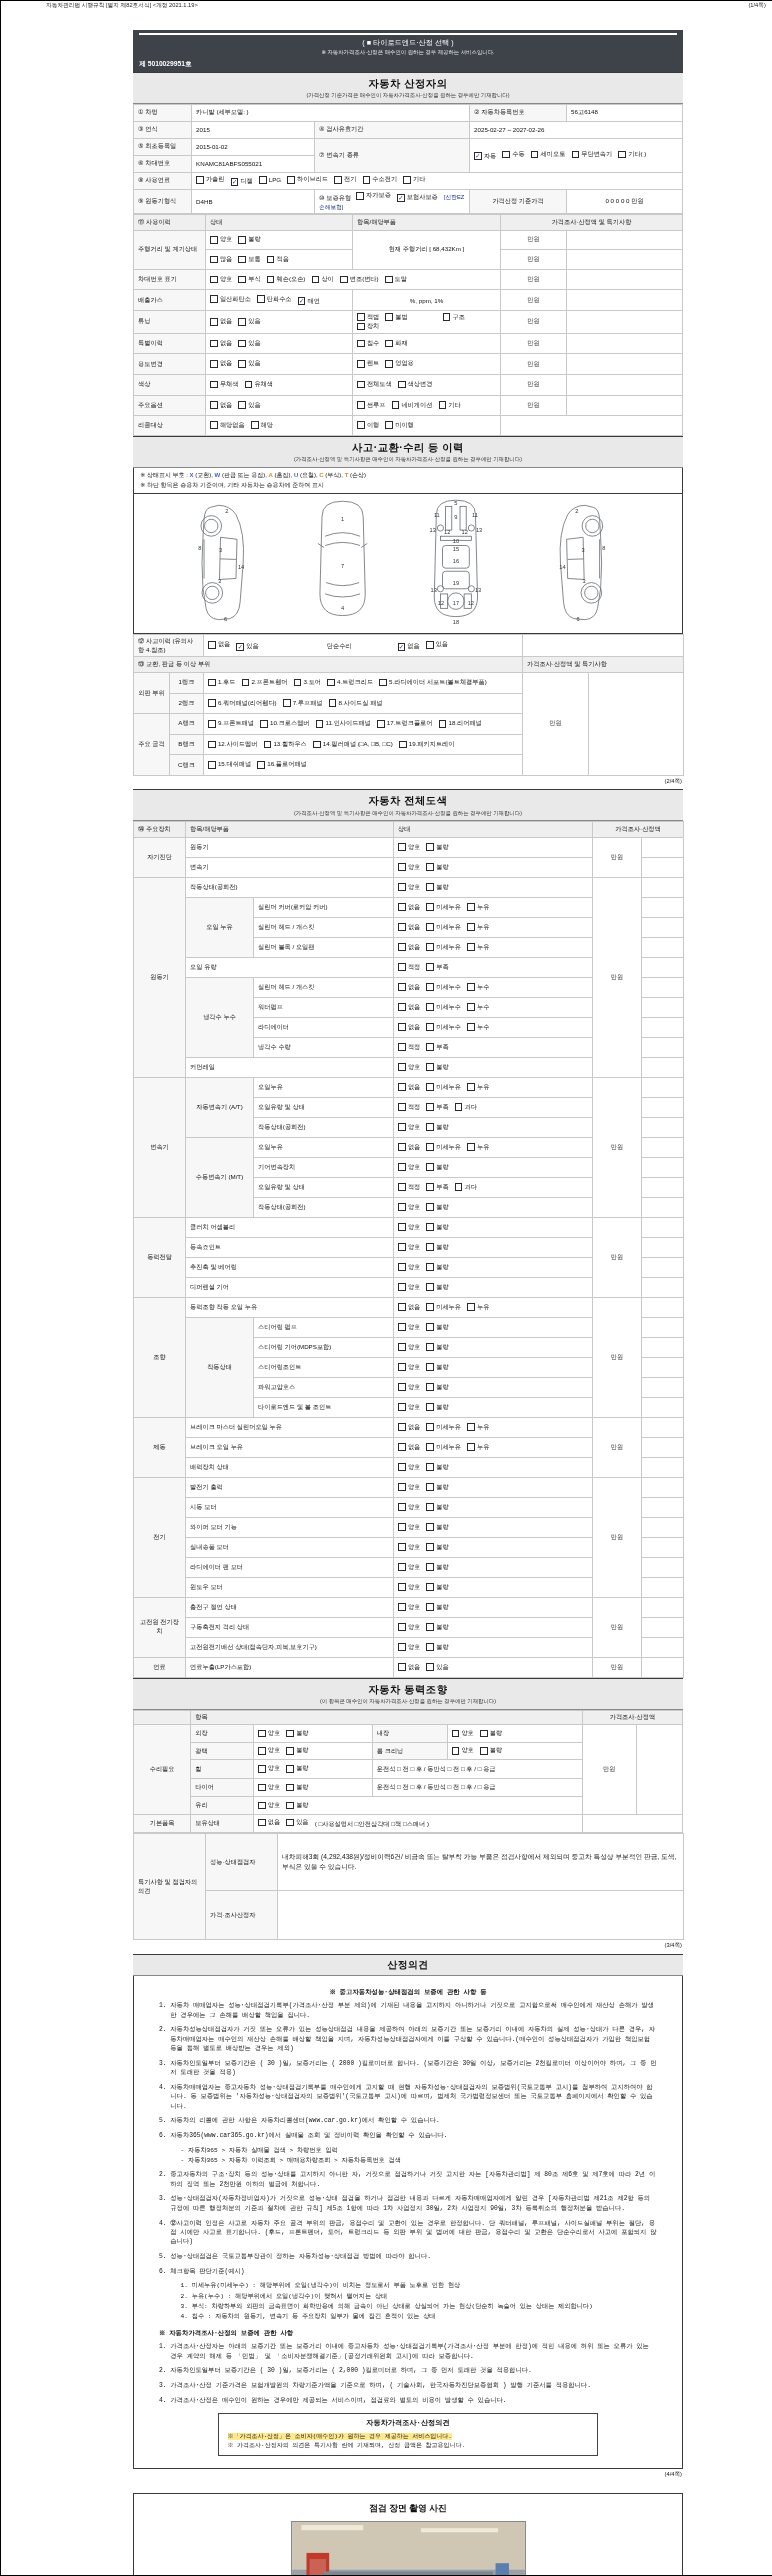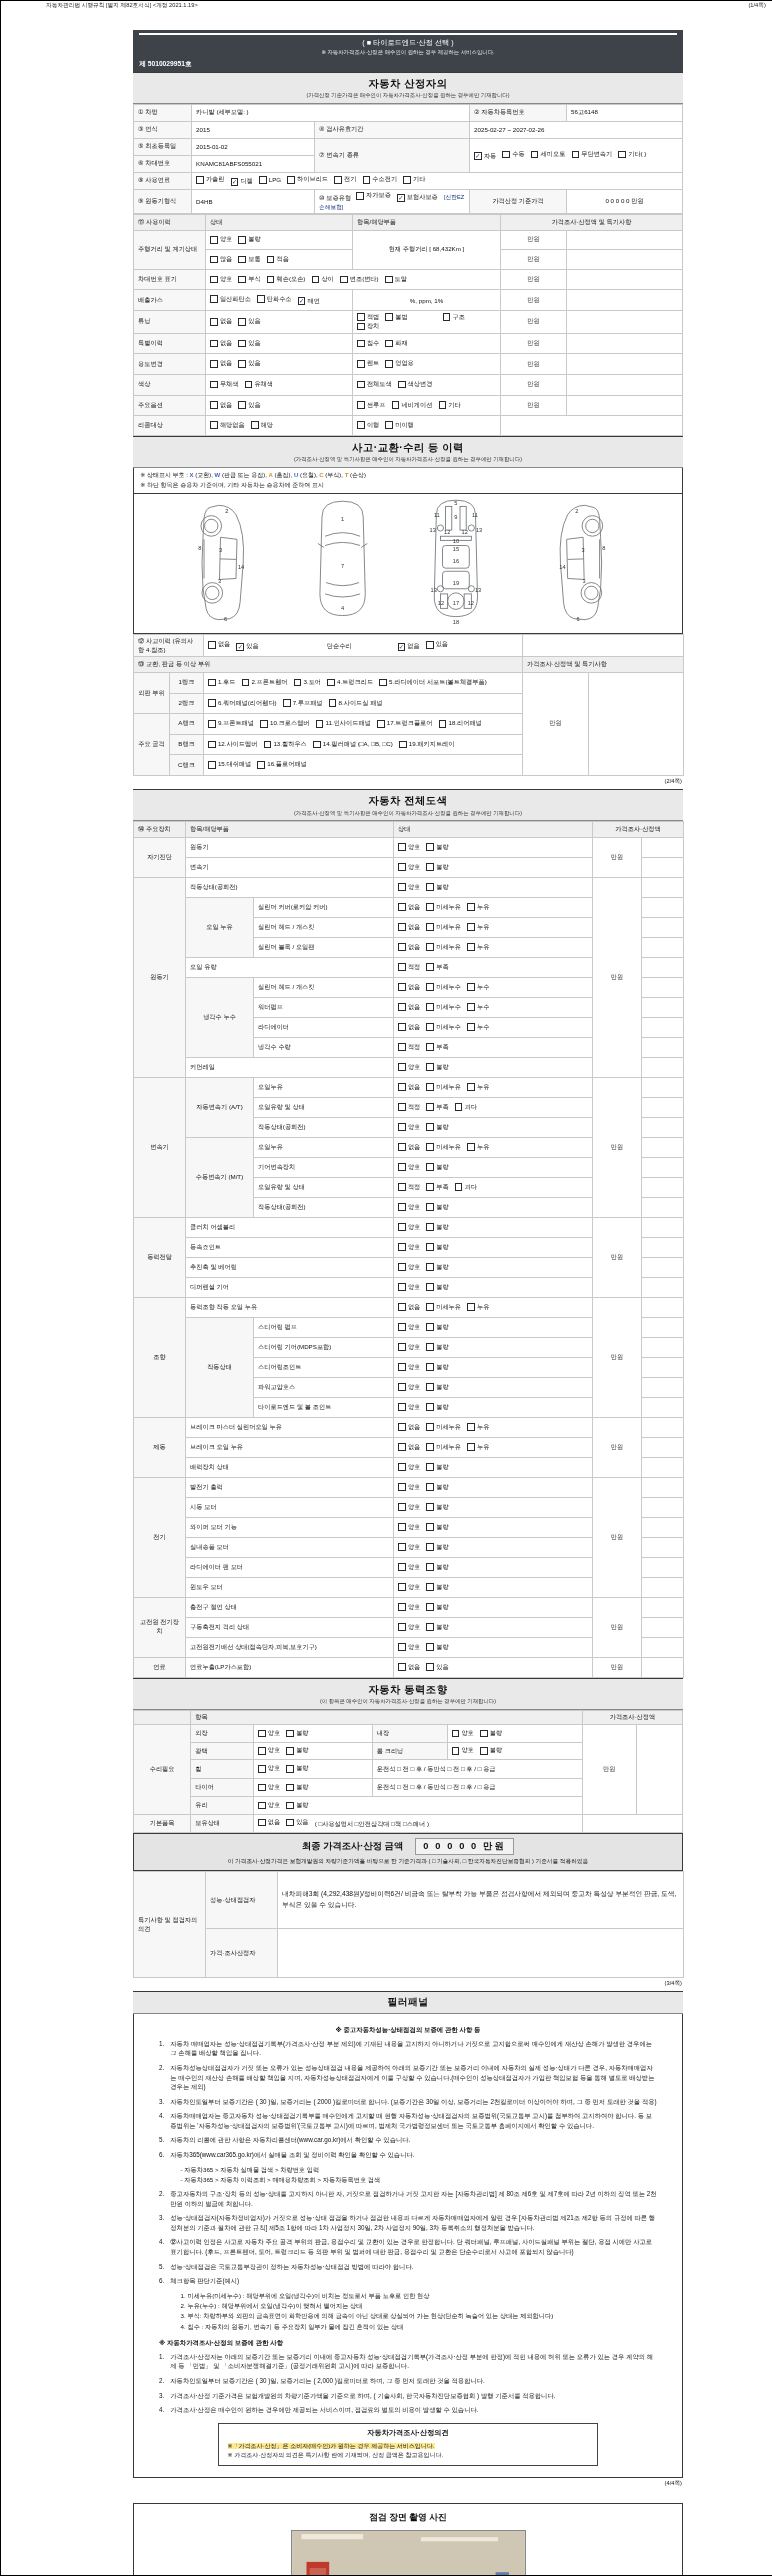--- a/index.html
+++ b/index.html
@@ -26,21 +26,21 @@
   td.ctr{text-align:center;}
   td.price{text-align:center;color:#333;}
   td.hdr{background:#efefef;font-size:6.2px;}
   .cb{display:inline-flex;align-items:center;gap:2.1px;margin-right:6.2px;white-space:nowrap;}
   .cb .bx{width:5.7px;height:5.7px;border:0.7px solid #2a2a2a;background:#fff;display:inline-flex;align-items:center;justify-content:center;font-size:6.2px;font-weight:bold;color:#20307d;line-height:1;}
   .cb .lb{font-size:6.2px;}
   .pgmark{text-align:right;font-size:5.7px;padding:2.1px 1px 3.1px 0;}
   .legend{border:1px solid #3a3a3a;border-top:none;background:#fff;font-size:6px;padding:3.1px 6.2px;line-height:1.6;}
   .diagwrap{border:1px solid #3a3a3a;border-top:none;background:#fff;padding:2.1px 0;}
   
-  .notice-body{border:1px solid #3a3a3a;border-top:none;background:#fff;padding:11.3px 25px 9.3px 25px;font-size:6.3px;line-height:1.5;}
+  .notice-body{border:1px solid #3a3a3a;border-top:none;background:#fff;padding:11.3px 25px 9.3px 25px;font-size:6.3px;line-height:1.5;font-family:Liberation Mono, monospace;}
   .nitem{margin:0 0 5.2px 0;display:flex;}
   .nitem .no{width:11.3px;flex:0 0 11.3px;}
   .nitem .tx{flex:1;}
   .nsub{margin:1px 0 0 21.6px;font-size:6.2px;line-height:1.5;}
   .nhead{font-weight:bold;margin:7.2px 0 4.1px 0;font-size:6.4px;}
   .obox{width:361px;margin:8.2px auto 2.1px auto;border:0.8px solid #444;padding:4.1px 8.2px 5.2px 8.2px;}
   .obox .ot{text-align:center;font-weight:bold;font-size:7.2px;margin-bottom:3.1px;}
   .obox .ol{font-size:6px;line-height:1.5;}
   .hl{background:#ffe98f;}
   
@@ -1232,27 +1232,20 @@
               <span class="lb">없음</span>
             </span><span class="cb">
               <span class="bx"></span>
               <span class="lb">있음</span>
             </span><span>( □사용설명서 □안전삼각대 □잭 □스패너 )</span></td>
     <td class="" colspan="2"></td>
   </tr>
       </tbody>
     </table>
 
-  <div class="finalband">
-    <div class="row1">
-      <span>최종 가격조사·산정 금액</span>
-      <span class="val">0 0 0 0 0 만원</span>
-    </div>
-    <div class="row2">이 가격조사·산정가격은 보험개발원의 차량기준가액을 바탕으로 한 기준가격과 ( □ 기술사회, □ 한국자동차진단보증협회 ) 기준서를 적용하였음</div>
-  </div>
   <table class="t" id="opinion-table">
   <colgroup>
         <col style="width:72px">
         <col style="width:72px">
         <col style="width:406px">
       </colgroup>
   <tbody>
         <tr style="height:57px">
     <td class="lbl" rowspan="2">특기사항 및 점검자의 의견</td>
     <td class="lbl">성능·상태점검자</td>
@@ -1260,21 +1253,21 @@
   </tr>
   <tr style="height:49px">
     <td class="lbl">가격·조사산정자</td>
     <td class=""></td>
   </tr>
       </tbody>
     </table>
   <div class="pgmark">(3/4쪽)</div>
 
   <div class="sech">
-    <div class="t" style="font-size:9.8px">필러패널</div>
+    <div class="t" style="font-size:9.8px">산정의견</div>
   </div>
   <div class="notice-body" id="notice-body">
       <div class="nhead" style="text-align:center;margin-top:0">※ 중고자동차성능·상태점검의 보증에 관한 사항 등</div>
       <div class="nitem">
      <span class="no">1.</span>
      <span class="tx">자동차 매매업자는 성능·상태점검기록부(가격조사·산정 부분 제외)에 기재된 내용을 고지하지 아니하거나 거짓으로 고지함으로써 매수인에게 재산상 손해가 발생한 경우에는 그 손해를 배상할 책임을 집니다.</span>
       </div>
       <div class="nitem">
      <span class="no">2.</span>
      <span class="tx">자동차성능상태점검자가 거짓 또는 오류가 있는 성능상태점검 내용을 제공하여 아래의 보증기간 또는 보증거리 이내에 자동차의 실제 성능·상태가 다른 경우, 자동차매매업자는 매수인의 재산상 손해를 배상할 책임을 지며, 자동차성능상태점검자에게 이를 구상할 수 있습니다.(매수인이 성능상태점검자가 가입한 책임보험 등을 통해 별도로 배상받는 경우는 제외)</span>

